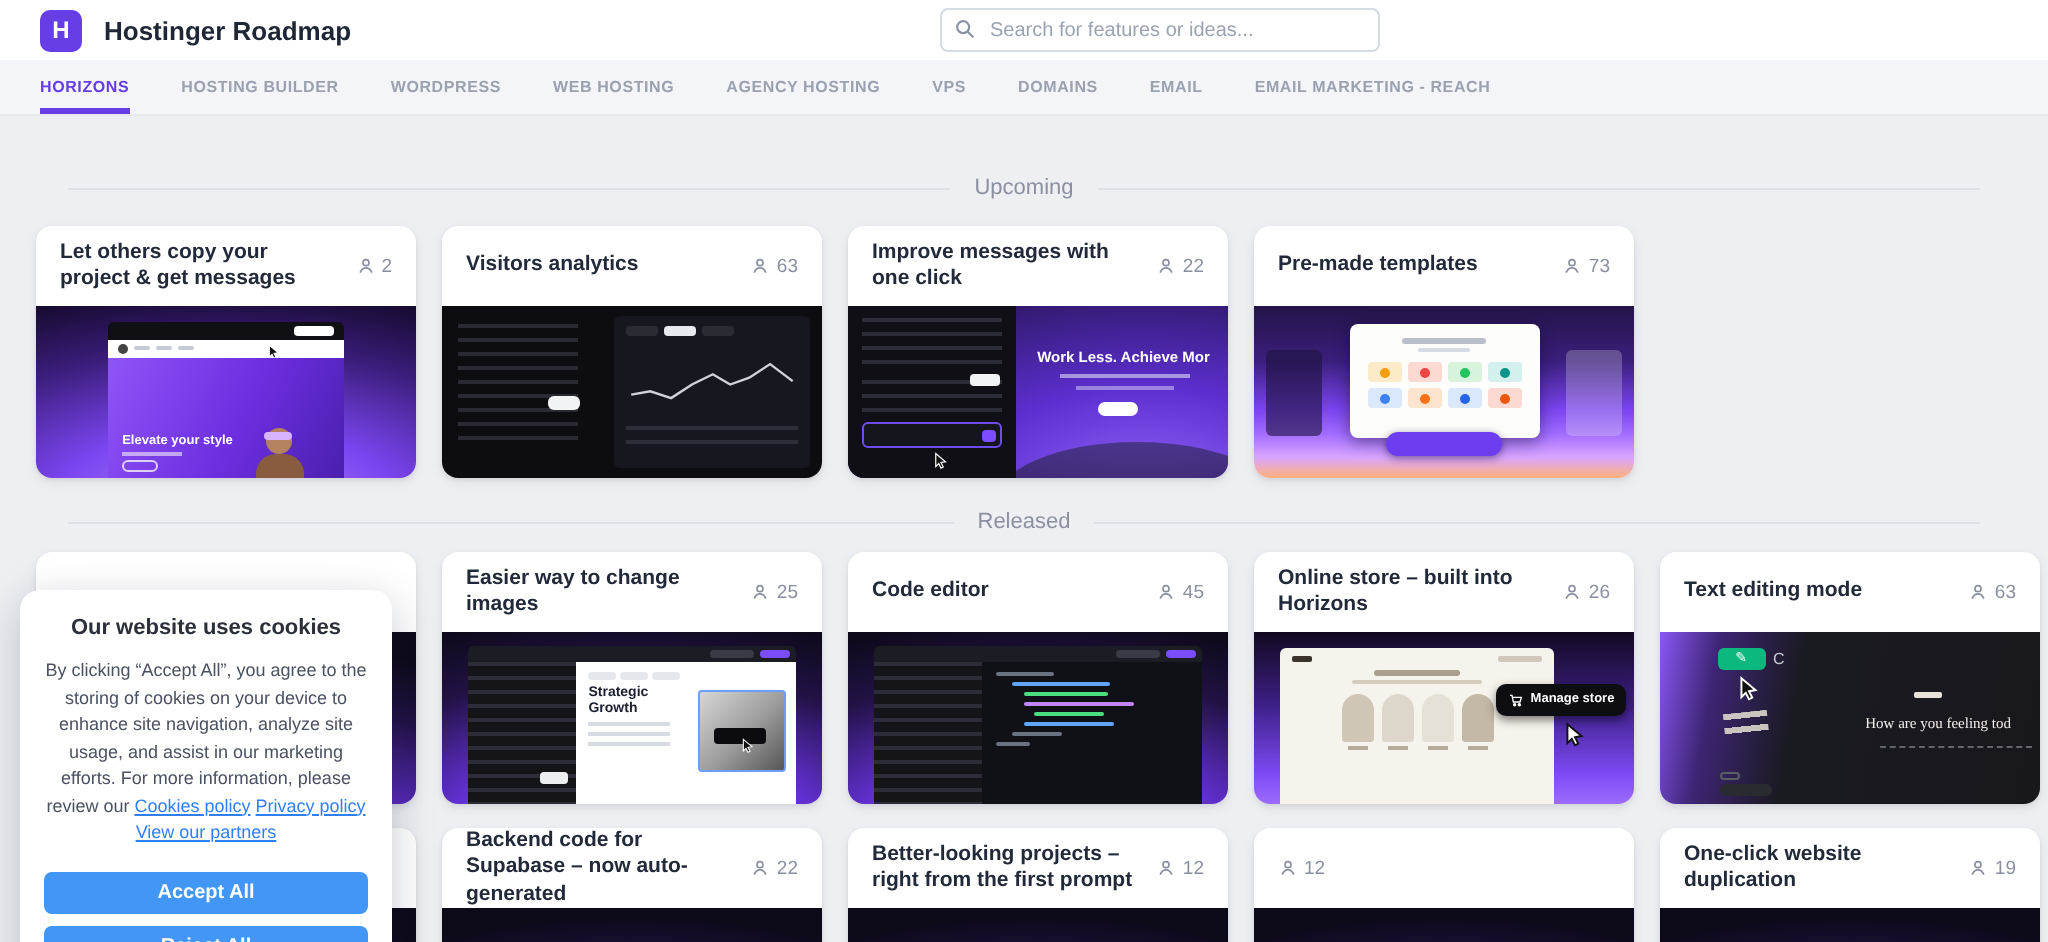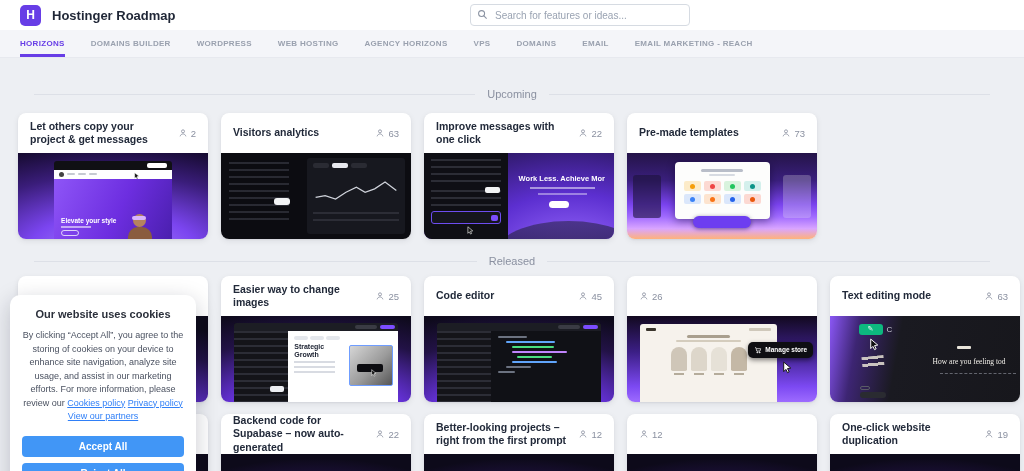--- a/index.html
+++ b/index.html
@@ -189,24 +189,24 @@
       <svg class="s-icon" viewBox="0 0 24 24" fill="none" stroke="currentColor" stroke-width="2.4">
           <circle cx="10" cy="10" r="6.5"></circle>
           <path d="M15 15l6 6"></path>
         </svg>
       <input type="text" placeholder="Search for features or ideas..." style="">
     </div>
   </div>
 
   <div class="nav">
     <div class="tab active">HORIZONS</div>
-    <div class="tab">DOMAINS BUILDER</div>
+    <div class="tab">HOSTING BUILDER</div>
     <div class="tab">WORDPRESS</div>
     <div class="tab">WEB HOSTING</div>
-    <div class="tab">AGENCY HORIZONS</div>
+    <div class="tab">AGENCY HOSTING</div>
     <div class="tab">VPS</div>
     <div class="tab">DOMAINS</div>
     <div class="tab">EMAIL</div>
     <div class="tab">EMAIL MARKETING - REACH</div>
   </div>
 
   <div class="sec sec-upcoming">
     <span class="rule"></span>
     <span>Upcoming</span>
     <span class="rule"></span>
@@ -440,20 +440,21 @@
             <span class="cl" style="width:48%;background:#60a5fa;margin-left:14%"></span>
             <span class="cl" style="width:26%;background:#6b7280;margin-left:8%"></span>
             <span class="cl" style="width:18%;background:#6b7280"></span>
           </div>
         </div>
       </div>
     </div>
 
     <div class="card">
       <div class="card-head">
+        <div class="card-title">Online store – built into Horizons</div>
         <div class="votes">
           <svg viewBox="0 0 24 24" fill="none" stroke="currentColor" stroke-width="2">
               <circle cx="12" cy="8" r="3.6"></circle>
               <path d="M5 20c1.6-4.2 4.1-5.8 7-5.8s5.4 1.6 7 5.8"></path>
             </svg>
           <span>26</span>
         </div>
       </div>
       <div class="thumb t-store">
         <div class="store-panel">

